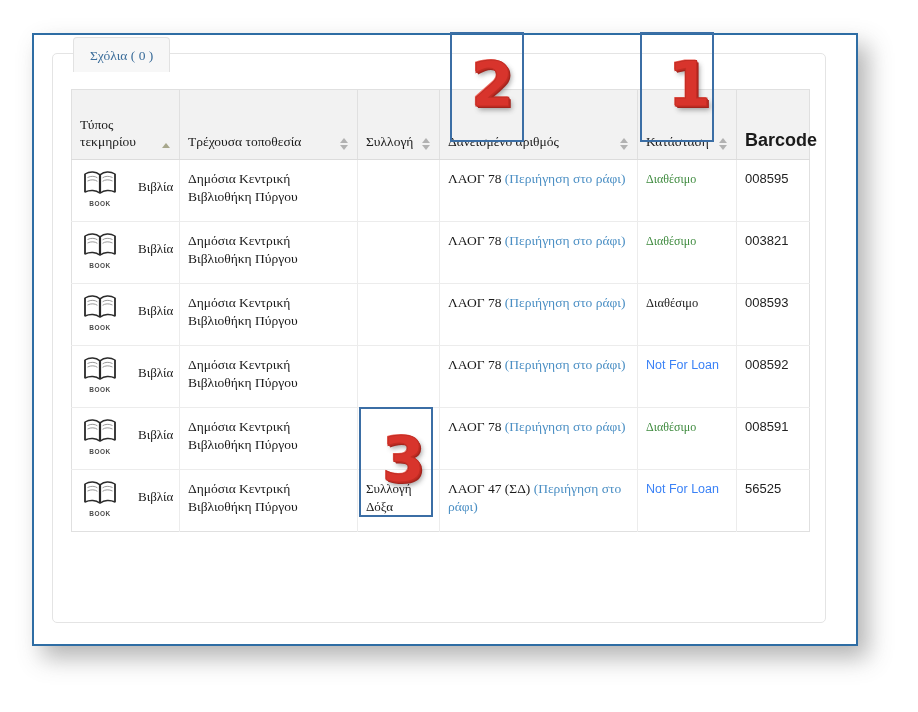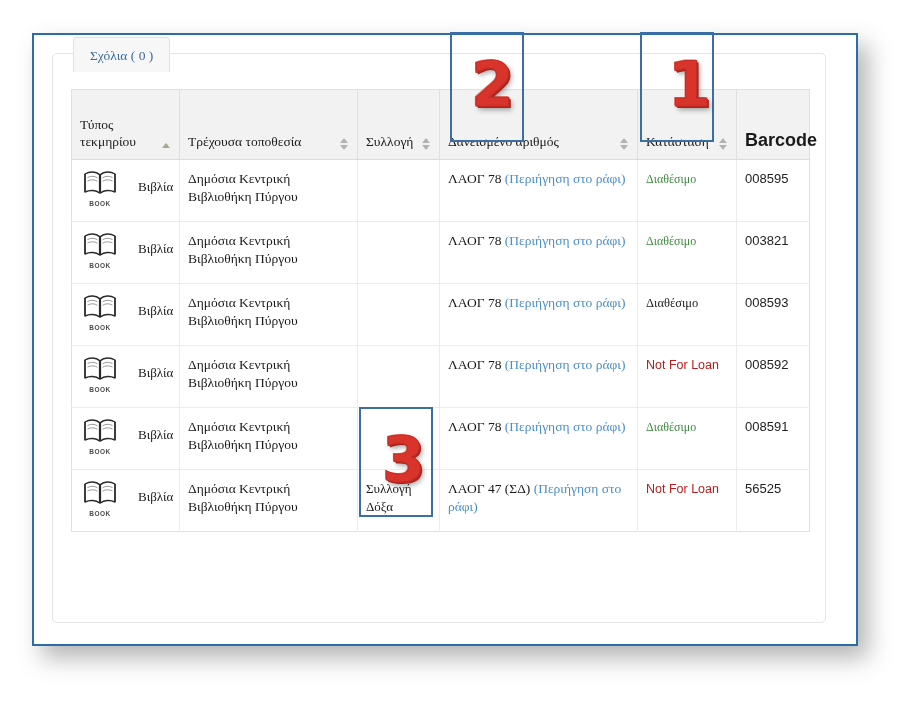--- a/index.html
+++ b/index.html
@@ -190,21 +190,21 @@
   }
 
   a.shelf-link {
     color: #4b8fc4;
     text-decoration: none;
   }
 
   .status-available { color: #3f8b3f; font-size: 12px; }
   .status-checkedout { color: #222222; font-size: 12.5px; }
   .status-notforloan {
-    color: #b91c1c;
+    color: #3b82f6;
     font-family: "Liberation Sans", "DejaVu Sans", sans-serif;
     font-size: 12.5px;
     margin-top: 33px;
   }
   .barcode-val {
     font-family: "Liberation Sans", "DejaVu Sans", sans-serif;
     font-size: 13px;
     color: #222222;
   }
   .collection-val { font-size: 13px; text-align: center; }

